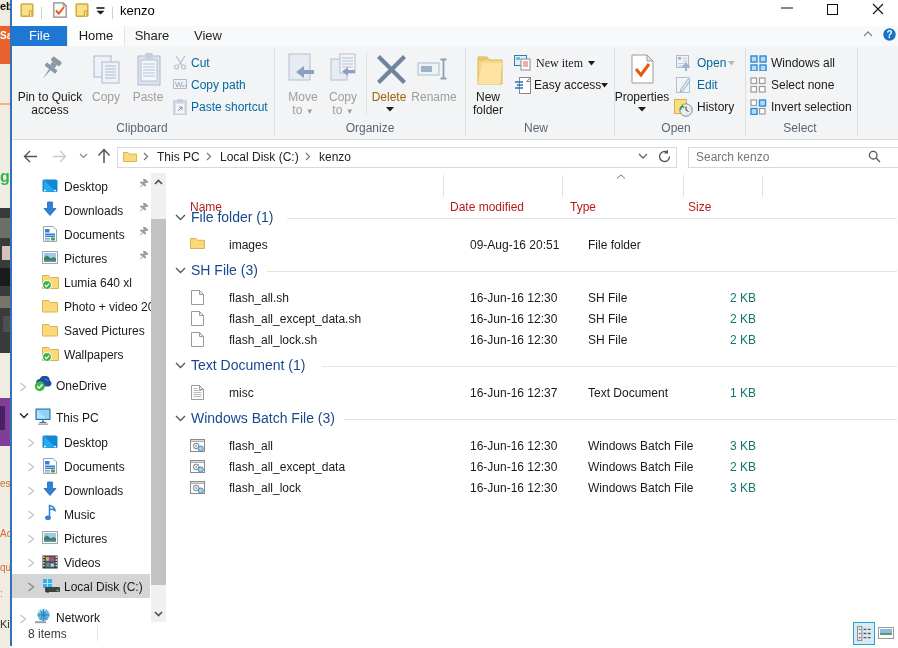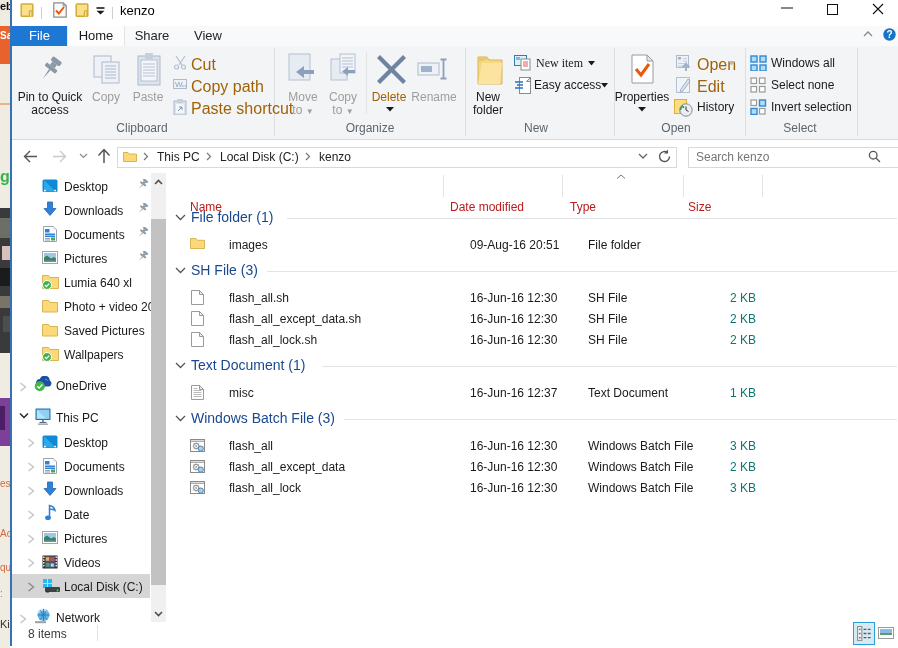--- a/index.html
+++ b/index.html
@@ -1,20 +1,20 @@
 <!DOCTYPE html>
 <html><head><meta charset="utf-8">
 <style>
 html,body{margin:0;padding:0;}
 #root{position:relative;width:898px;height:648px;overflow:hidden;font-family:"Liberation Sans",sans-serif;background:#fff;font-size:12px;color:#1a1a1a;}
 .a{position:absolute;}
 .txt{position:absolute;white-space:nowrap;}
 .gcap{position:absolute;top:121px;width:130px;text-align:center;font-size:12px;color:#5c6670;}
 .blab{position:absolute;width:100px;text-align:center;font-size:12px;line-height:13px;color:#1a1a1a;}
-.slab{position:absolute;font-size:16px;color:#a16207;}
+.slab{position:absolute;font-size:12px;color:#0369a1;}
 .dlab{position:absolute;font-size:12px;color:#1a1a1a;}
 .srow{position:absolute;font-size:12px;color:#1a1a1a;white-space:nowrap;}
 .hdrtxt{position:absolute;font-size:12px;color:#b91c1c;white-space:nowrap;margin-top:20px;}
 .group{position:absolute;font-size:14px;color:#1a4890;white-space:nowrap;}
 .gline{position:absolute;height:1px;background:#e3e3e3;}
 .frow{position:absolute;font-size:12px;color:#1a1a1a;white-space:nowrap;padding-left:20px;}
 .fsize{position:absolute;width:73px;text-align:right;font-size:12px;color:#0f766e;}
 .crumb{position:absolute;font-size:12px;color:#222;white-space:nowrap;}
 </style></head>
 <body>
@@ -451,21 +451,21 @@
       <path d="M4.5 1h5v6.5H13L7 14.5 1 7.5h3.5z" fill="#2e81d6" stroke="#2368b4" stroke-width="0.8"></path>
     </svg>
 <div class="srow" style="left:64px;top:484px;">Downloads</div>
 <svg class="a" style="left:27px;top:510px;" width="8" height="10" viewBox="0 0 8 10">
       <path d="M1.5 1l5 4-5 4" stroke="#c5c5c5" stroke-width="1.4" fill="none"></path>
     </svg>
 <svg class="a" style="left:45px;top:504px;" width="11" height="17" viewBox="0 0 11 17">
       <path d="M4.5 13.5V1.5c2.5 0.5 5 2 5.5 5-1.5-1-3.5-1.5-5.5-1" stroke="#2e81d6" stroke-width="1.5" fill="none"></path>
       <ellipse cx="3" cy="13.8" rx="2.9" ry="2.3" fill="#2e81d6"></ellipse>
     </svg>
-<div class="srow" style="left:64px;top:508px;">Date</div>
+<div class="srow" style="left:64px;top:508px;">Music</div>
 <svg class="a" style="left:27px;top:534px;" width="8" height="10" viewBox="0 0 8 10">
       <path d="M1.5 1l5 4-5 4" stroke="#c5c5c5" stroke-width="1.4" fill="none"></path>
     </svg>
 <svg class="a" style="left:42px;top:531px;" width="16" height="13" viewBox="0 0 16 13">
       <rect x="0.5" y="0.5" width="15" height="12" fill="#fff" stroke="#a5a5a5"></rect>
       <rect x="2" y="2" width="12" height="9" fill="#9cc8ec"></rect>
       <path d="M2 6.5l3-2 4 3 3-1.5 2 1.5v3.5H2z" fill="#3f7f5f"></path>
       <path d="M2 9.5h12v1.5H2z" fill="#6aa7d4" opacity="0.7"></path>
     </svg>
 <div class="srow" style="left:64px;top:532px;">Pictures</div>

